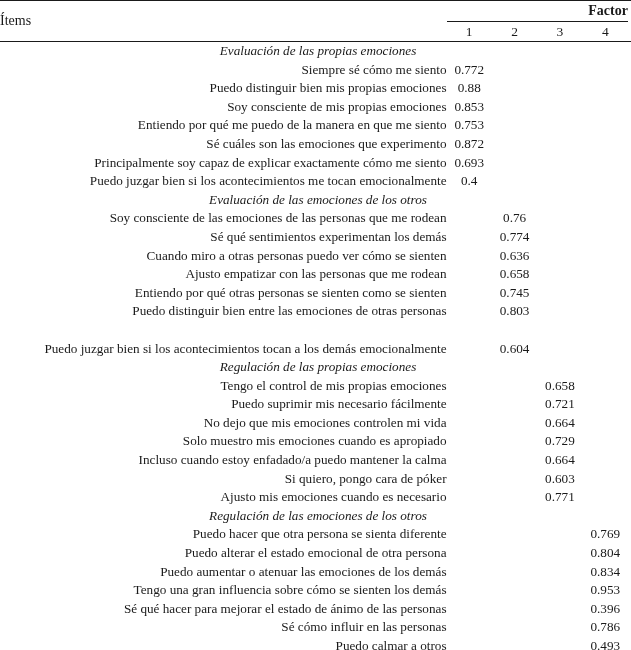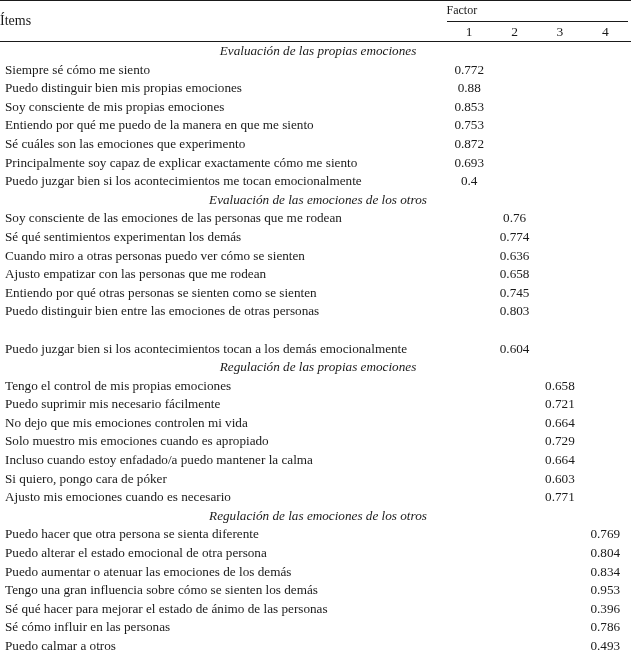--- a/index.html
+++ b/index.html
@@ -35,23 +35,23 @@
   
   .hdr-items {
     text-align: left;
     font-weight: normal;
     font-size: 14px;
     height: 38px;
     vertical-align: middle;
     border-bottom: 1.2px solid #1a1a1a;
   }
   .hdr-factor {
-    text-align: left;
-    font-weight: normal;
-    font-size: 12px;
+    text-align: right;
+    font-weight: bold;
+    font-size: 14px;
     height: 19px;
     vertical-align: middle;
     padding-bottom: 1px;
   }
   .hdr-spanrule td {
     padding: 0;
     height: 0;
   }
   .hdr-spanrule td.span-line { border-top: 1.1px solid #1a1a1a; }
 
@@ -63,21 +63,21 @@
     vertical-align: middle;
     border-bottom: 1.2px solid #1a1a1a;
   }
   .hdr-blank { border-bottom: 1.2px solid #1a1a1a; }
 
   
   tr.data-row td { height: 18.6px; line-height: 18.6px; }
   tr.data-row.two-line td { height: 37.2px; line-height: 18.6px; }
 
   td.item-cell {
-    text-align: left;
+    text-align: right;
     padding-left: 5px;
     white-space: normal;
   }
   td.num-cell {
     text-align: center;
     font-size: 13.2px;
   }
 
   tr.section-row td {
     height: 18.6px;

